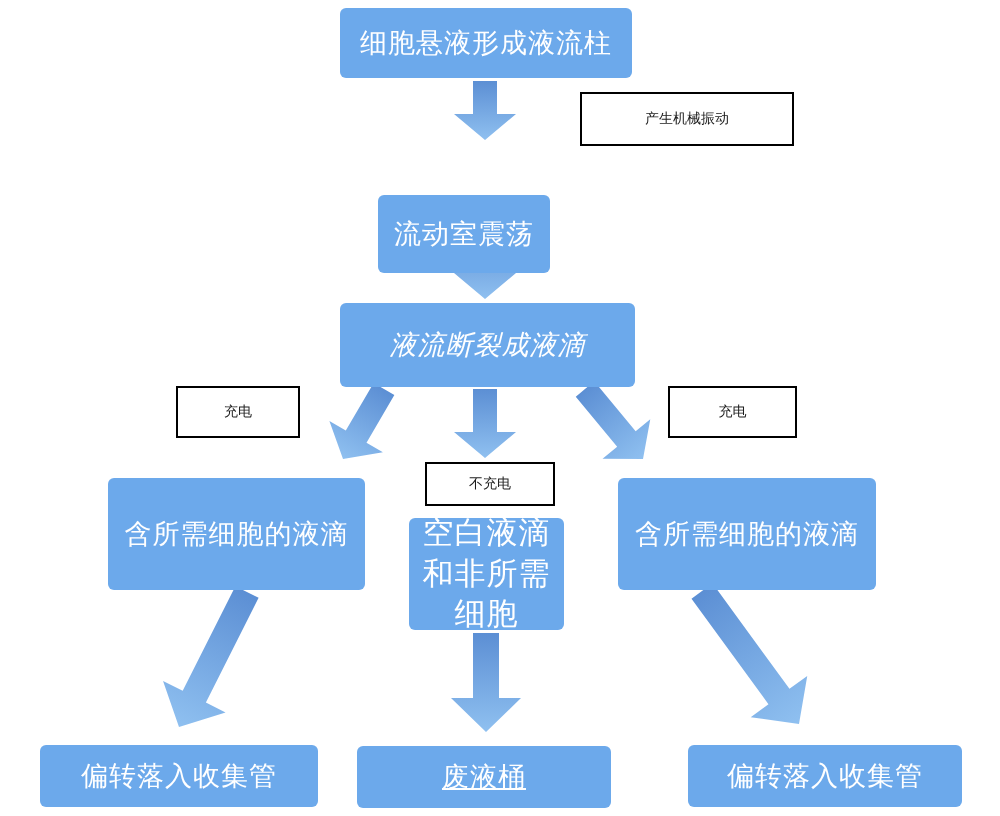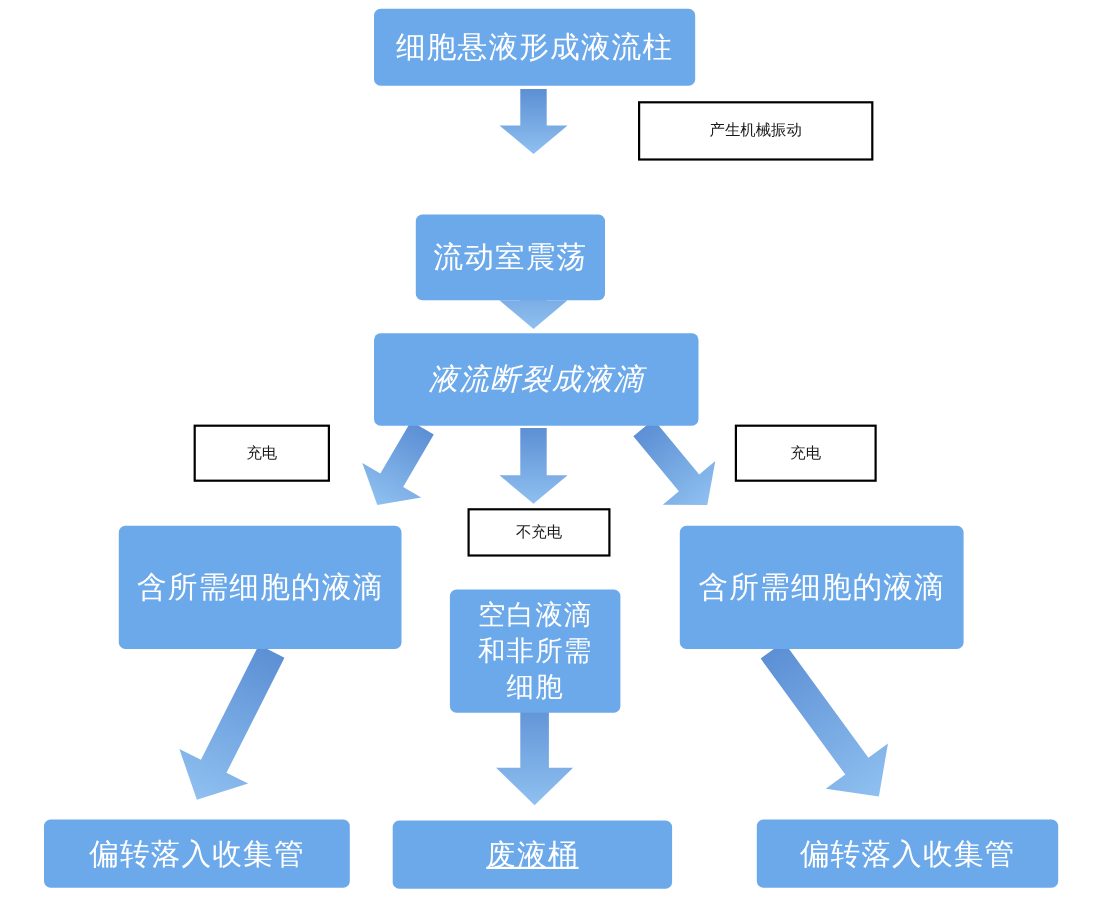--- a/index.html
+++ b/index.html
@@ -14,21 +14,21 @@
   .node{
     position:absolute;
     background:var(--node-fill,#6CA9EB);
     color:var(--node-text,#fff);
     border-radius:6px;
     display:flex;align-items:center;justify-content:center;
     text-align:center;
     font-size:27px;
     letter-spacing:1px;
   }
-  .node.small-font{font-size:25px;line-height:1.32;white-space:pre-line;margin-top:18px;}
+  .node.small-font{font-size:31px;line-height:1.32;white-space:pre-line;}
   .side-label{
     position:absolute;
     background:#fff;
     border:2px solid var(--label-border,#000);
     color:var(--label-text,#1a1a1a);
     display:flex;align-items:center;justify-content:center;
     text-align:center;
     font-size:14px;
   }
   

